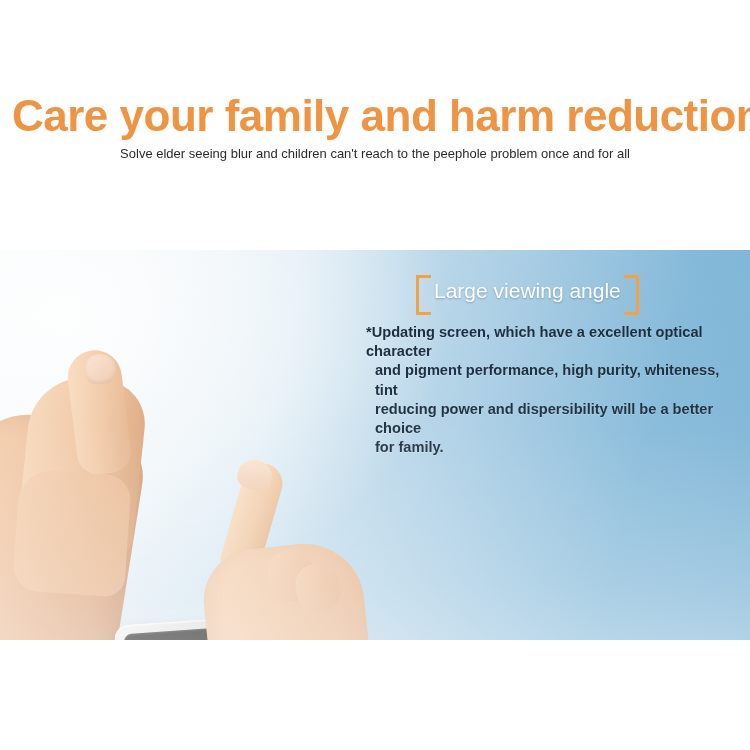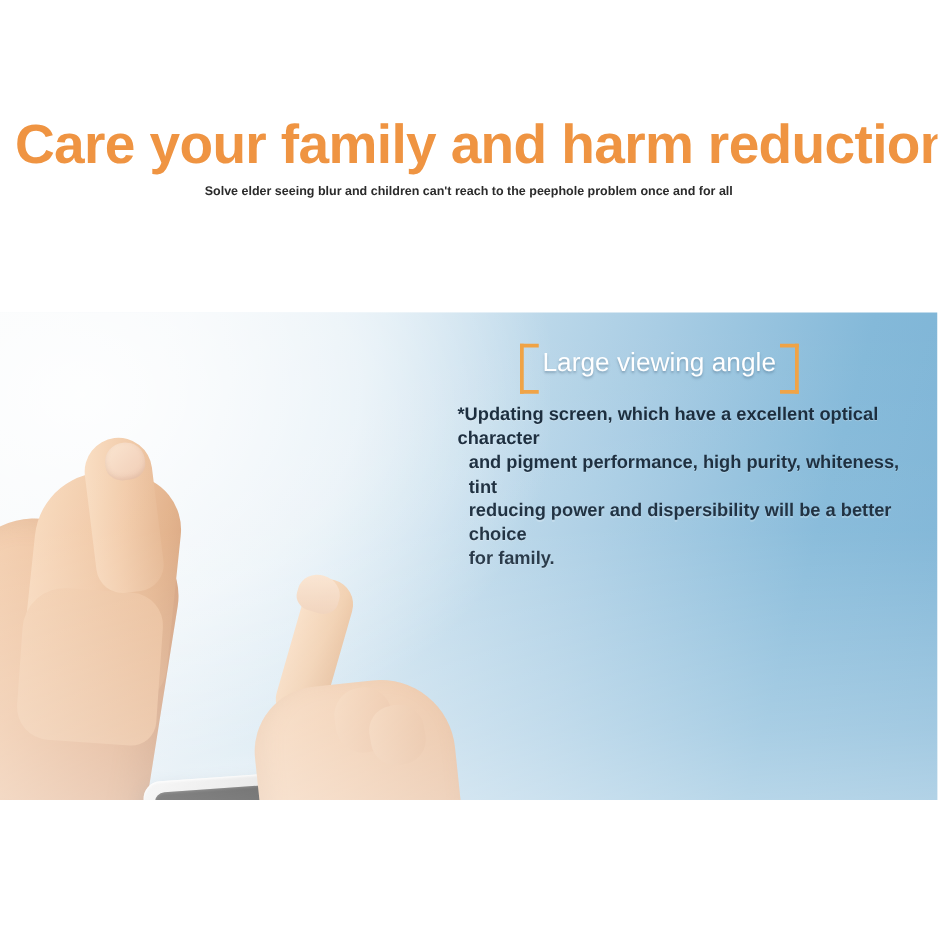--- a/index.html
+++ b/index.html
@@ -13,21 +13,21 @@
   .header{position:absolute;left:0;top:0;width:750px;height:250px;background:#ffffff;}
   .headline{
     position:absolute;left:0;top:92px;width:750px;text-align:center;
     font-size:44px;line-height:48px;font-weight:bold;letter-spacing:-0.5px;
     color:#ef9442;font-family:"Liberation Sans", sans-serif;
     white-space:nowrap;
     padding-left:12px;
   }
   .subhead{
     position:absolute;left:0;top:144px;width:750px;text-align:center;
-    font-size:10px;line-height:20px;color:#2b2b2b;font-weight:700;
+    font-size:13px;line-height:20px;color:#2b2b2b;font-weight:400;
     white-space:nowrap;
   }
 
   
   .banner{
     position:absolute;left:0;top:250px;width:750px;height:390px;overflow:hidden;
     background:linear-gradient(105deg,#f2f6f8 0%, #eaf1f6 16%, #d4e6f1 36%, #a9cde4 62%, #84b9d9 82%, #7ab2d5 100%);
   }
   .banner-vertical-shade{
     position:absolute;inset:0;

